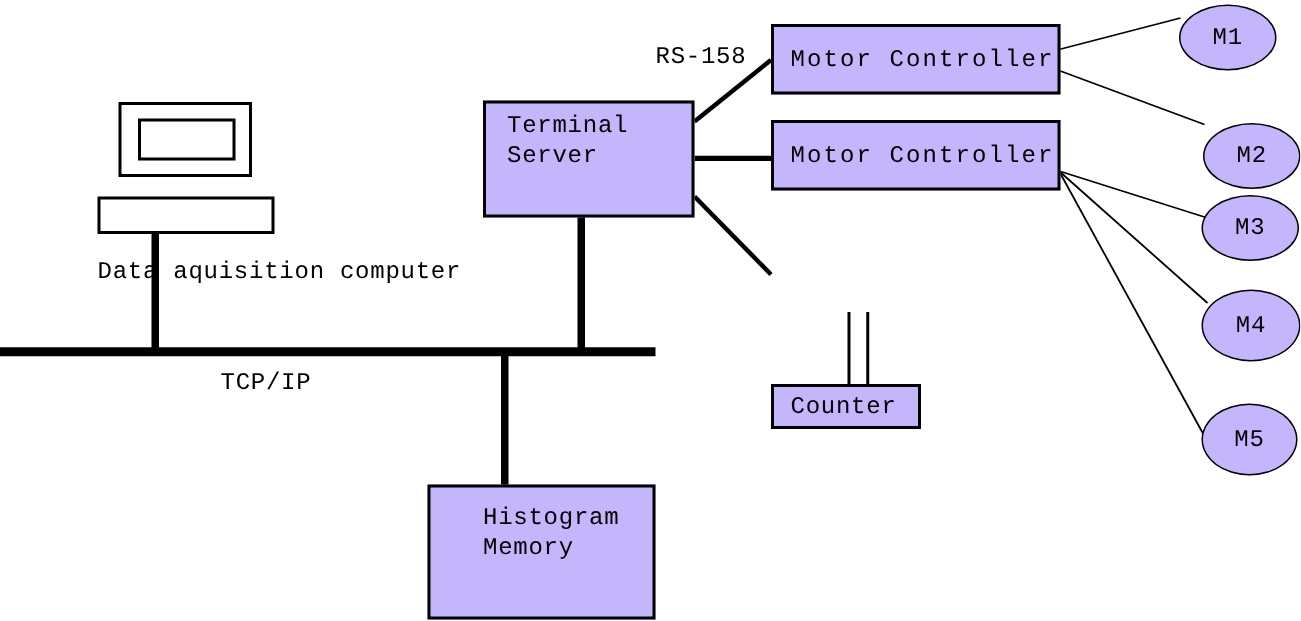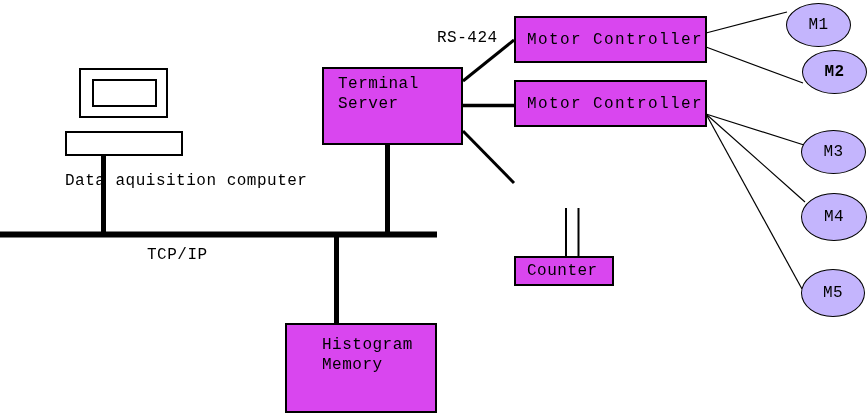--- a/index.html
+++ b/index.html
@@ -18,21 +18,21 @@
     color: #000000;
     overflow: hidden;
   }
   svg.wires {
     position: absolute;
     left: 0; top: 0;
     width: 867px; height: 414px;
   }
   .node {
     position: absolute;
-    background: #d946ef;
+    background: #c4b5fd;
     border: 2px solid #000000;
     box-sizing: border-box;
     line-height: 20px;
   }
   .node.vcenter {
     display: flex;
     align-items: center;
   }
   .prewrap { white-space: pre-line; }
   .wide-ls { letter-spacing: 1.4px; }
@@ -88,34 +88,34 @@
   </svg>
 
   <div>
     <div class="icon-rect" style="left:79px; top:68px; width:89px; height:50px;"></div>
     <div class="icon-rect" style="left:92px; top:79px; width:65px; height:28px;"></div>
     <div class="icon-rect" style="left:65px; top:131px; width:118px; height:25px;"></div>
   </div>
 
   <div class="label" style="left:65px; top:172px;">Data aquisition computer</div>
   <div class="label" style="left:147px; top:246px;">TCP/IP</div>
-  <div class="label" style="left:437px; top:29px;">RS-424</div>
+  <div class="label" style="left:437px; top:29px;">RS-158</div>
 
   <div class="node prewrap" style="left:322px; top:67px; width:141px; height:78px; padding:5px 0 0 14px;">Terminal
 Server</div>
 
   <div class="node vcenter wide-ls" style="left:514px; top:16px; width:193px; height:47px; padding-left:11px;">Motor Controller</div>
 
   <div class="node vcenter wide-ls" style="left:514px; top:80px; width:193px; height:47px; padding-left:11px;">Motor Controller</div>
 
 
   <div class="node vcenter" style="left:514px; top:256px; width:100px; height:30px; padding-left:11px;">Counter</div>
 
   <div class="node prewrap" style="left:285px; top:323px; width:152px; height:90px; padding:10px 0 0 35px;">Histogram
 Memory</div>
 
   <div class="motor" style="left:786px; top:3px;  width:65px; height:44px;">M1</div>
-  <div class="motor" style="left:802px; top:50px; width:65px; height:44px;font-weight:bold;">M2</div>
+  <div class="motor" style="left:802px; top:82px; width:65px; height:44px;">M2</div>
   <div class="motor" style="left:801px; top:130px; width:65px; height:44px;">M3</div>
   <div class="motor" style="left:801px; top:193px; width:66px; height:48px;">M4</div>
   <div class="motor" style="left:801px; top:269px; width:64px; height:48px;">M5</div>
 
 </div>
 
 </body></html>

